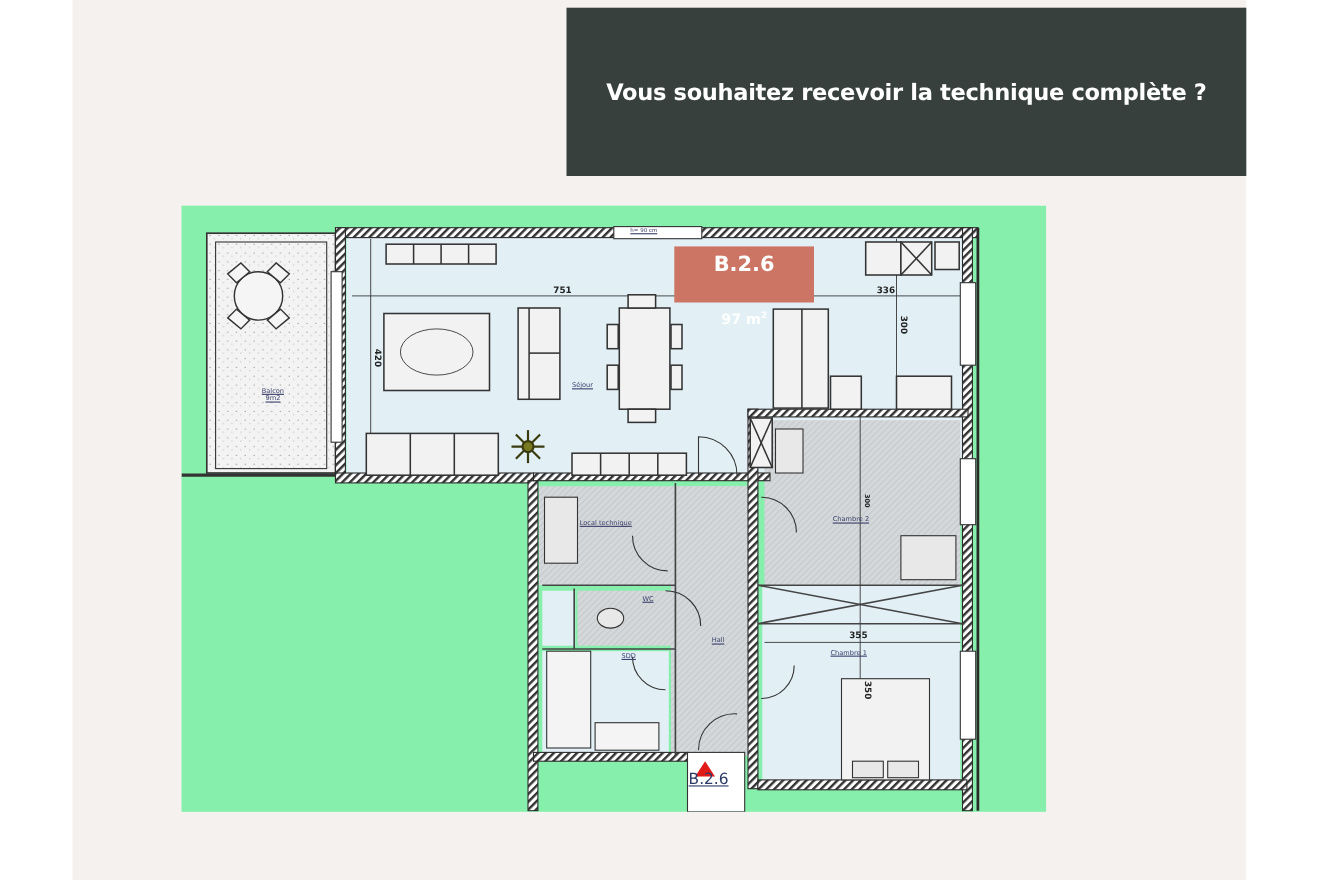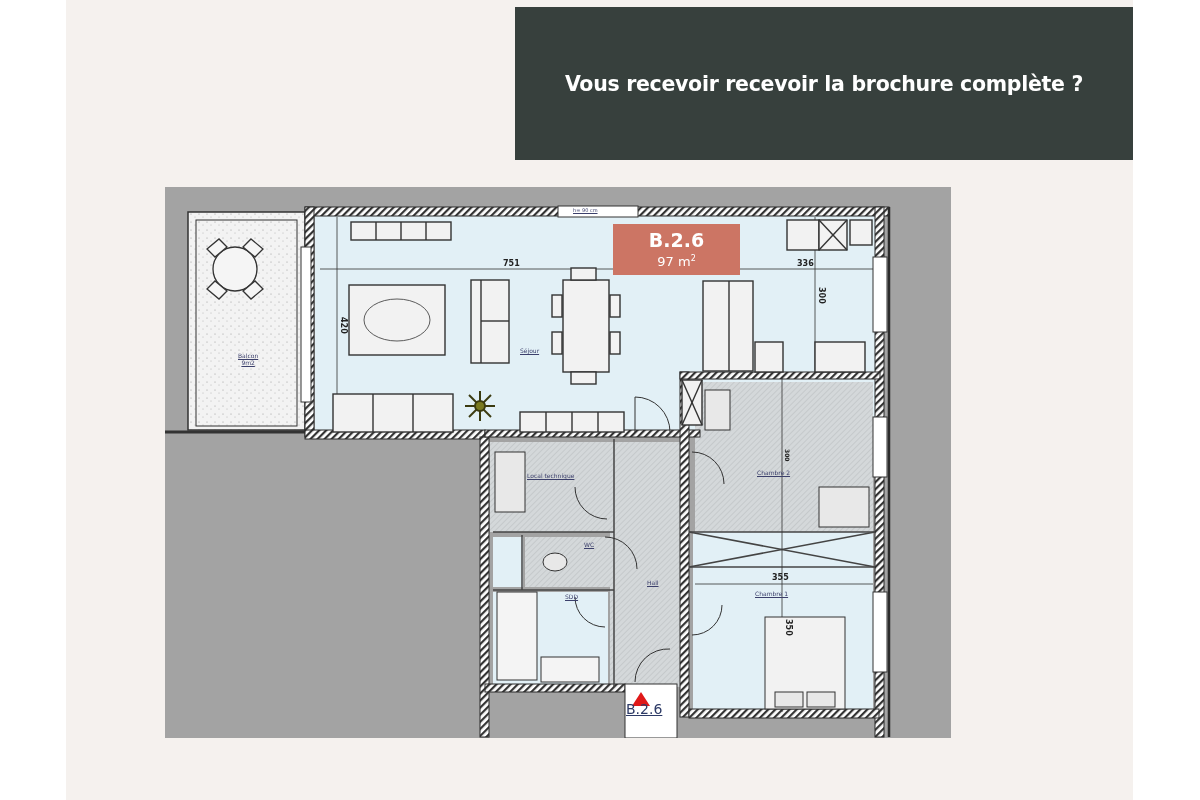--- a/index.html
+++ b/index.html
@@ -4,41 +4,41 @@
 <style>
   html, body { margin:0; padding:0; }
   body { width:1200px; height:800px; background:#ffffff; position:relative; overflow:hidden;
          font-family:"DejaVu Sans", sans-serif; }
   .page { position:absolute; left:66px; top:0; width:1067px; height:800px; background:#f5f1ee; }
   .banner { position:absolute; left:515px; top:7px; width:618px; height:153px; background:#37403d;
             color:#ffffff; display:flex; flex-direction:column; align-items:center; justify-content:center;
             font-family:"DejaVu Sans", sans-serif; font-weight:bold; font-size:20.5px; line-height:34px;
             letter-spacing:-0.3px; text-align:center; }
   .banner .line { white-space:nowrap; }
-  .plan { position:absolute; left:165px; top:187px; width:786px; height:551px; background:#a3a3a3; }
+  .plan { position:absolute; left:165px; top:187px; width:786px; height:551px; background:#86efac; }
   .plan svg { position:absolute; left:0; top:0; }
   .badge { position:absolute; left:448px; top:37px; width:127px; height:51px; background:#cc7564;
            color:#fff; text-align:center; font-family:"DejaVu Sans", sans-serif; }
   .badge .code { font-size:19px; line-height:22px; margin-top:5px; font-weight:bold; }
-  .badge .area { font-size:13px; line-height:16px; font-weight:normal; }
+  .badge .area { font-size:13px; line-height:16px; font-weight:bold;margin-top:28px; }
   .badge .area sup { font-size:8px; }
   .lbl { position:absolute; font-size:6px; color:#3b3f6b; text-decoration:underline; white-space:nowrap; }
   .dim { position:absolute; font-size:8px; color:#222; font-weight:bold; white-space:nowrap; }
   .dim.v { transform:rotate(90deg); transform-origin:left top; }
   .entry { position:absolute; left:461px; top:514px; font-size:14px; color:#2d3a66; text-decoration:underline; }
   .arrow { position:absolute; left:476px; top:505px; width:0; height:0; border-left:9px solid transparent;
            border-right:9px solid transparent; border-bottom:14px solid #e01919; transform:translateX(-50%); }
 </style>
 </head>
 <body>
 
 <div class="page"></div>
 
 <div class="banner">
-  <div class="line">Vous recevoir recevoir la brochure complète ?</div>
+  <div class="line">Vous souhaitez recevoir la technique complète ?</div>
 </div>
 
 <div class="plan">
   <svg width="786" height="551" viewBox="0 0 786 551">
     <defs>
       <pattern id="hatch" width="5" height="5" patternUnits="userSpaceOnUse" patternTransform="rotate(45)">
         <rect width="5" height="5" fill="#ffffff"></rect>
         <rect width="2.2" height="5" fill="#333"></rect>
       </pattern>
       <pattern id="grey" width="4" height="4" patternUnits="userSpaceOnUse" patternTransform="rotate(45)">

